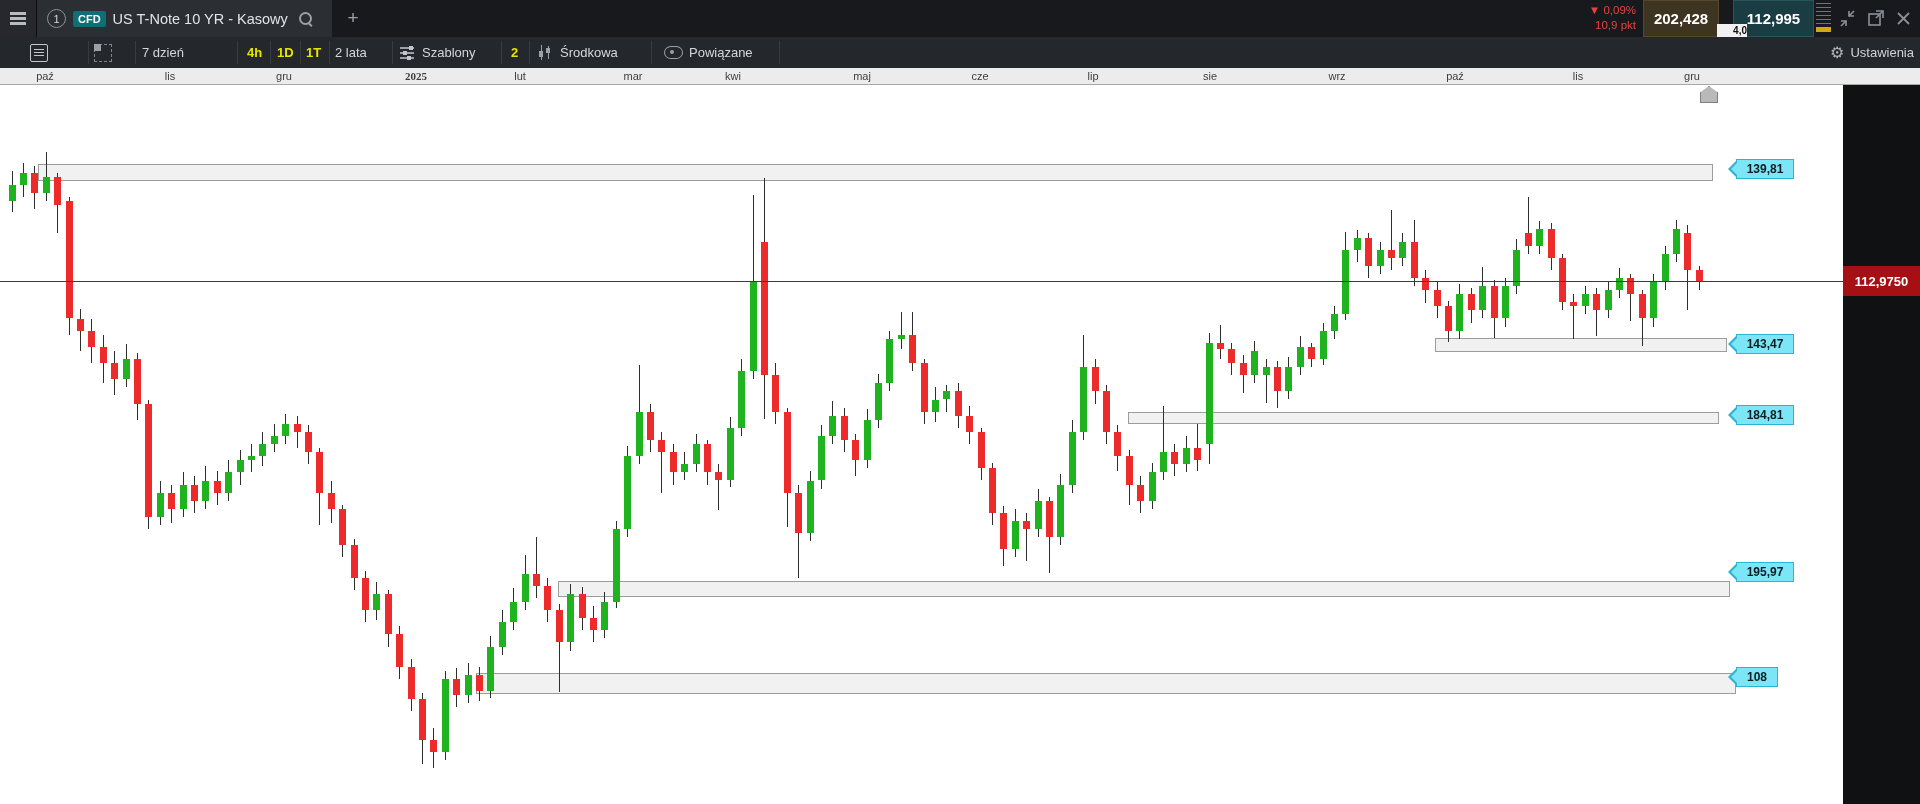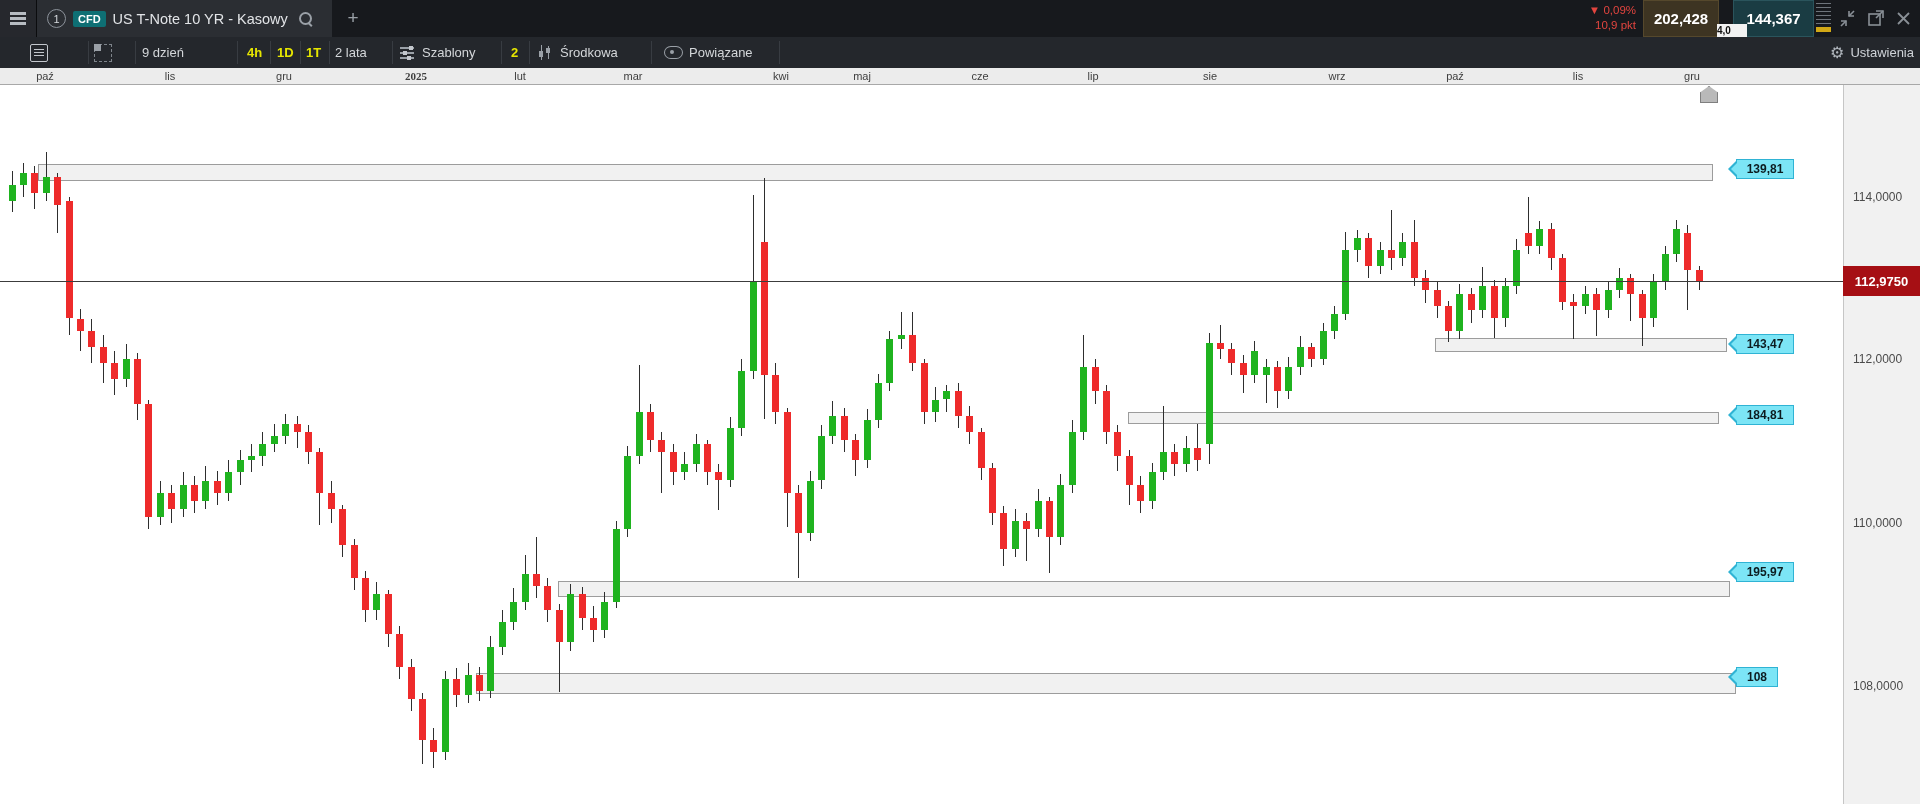--- a/index.html
+++ b/index.html
@@ -14,21 +14,21 @@
   .num-circle{width:17px;height:17px;border:1px solid #8d939b;border-radius:50%;color:#d6dade;font-size:11px;display:flex;align-items:center;justify-content:center;flex:0 0 auto;}
   .cfd-badge{background:#0e6f74;color:#fff;font-size:11px;font-weight:bold;padding:2px 5px;border-radius:2px;flex:0 0 auto;}
   .instr-title{color:#e2e4e7;font-size:14.5px;white-space:nowrap;}
   .search-ic{position:relative;width:14px;height:14px;margin-left:4px;flex:0 0 auto;}
   .search-ic .lens{position:absolute;left:0;top:0;width:9px;height:9px;border:2px solid #9aa0a7;border-radius:50%;}
   .search-ic .handle{position:absolute;left:10px;top:10px;width:5px;height:2px;background:#9aa0a7;transform:rotate(45deg);transform-origin:0 0;}
   #add-tab{position:absolute;left:340px;top:5px;width:26px;height:26px;color:#9aa0a7;font-size:19px;text-align:center;line-height:26px;cursor:pointer;}
   #pct-block{position:absolute;right:284px;top:3px;text-align:right;color:#e2453f;font-size:11.5px;line-height:15px;white-space:nowrap;}
   #bid-box{position:absolute;left:1643px;top:0;width:76px;height:37px;background:#3d3422;border:1px solid #55482c;box-sizing:border-box;color:#fff;font-size:15px;font-weight:bold;display:flex;align-items:center;justify-content:center;}
   #ask-box{position:absolute;left:1733px;top:0;width:81px;height:37px;background:#1a3c43;border:1px solid #2a545c;box-sizing:border-box;color:#fff;font-size:15px;font-weight:bold;display:flex;align-items:center;justify-content:center;}
-  #spread-badge{position:absolute;left:1717px;top:24px;width:30px;height:13px;background:#f2f2f2;color:#111;font-size:10px;font-weight:bold;text-align:left;line-height:13px;z-index:5;}
+  #spread-badge{position:absolute;left:1717px;top:24px;width:30px;height:13px;background:#f2f2f2;color:#111;font-size:10px;font-weight:bold;text-align:right;line-height:13px;z-index:5;}
   #layers-widget{position:absolute;left:1816px;top:3px;width:15px;height:31px;cursor:pointer;}
   .layers-line{height:1px;background:#6e747b;margin-bottom:3px;}
   .layers-gold{height:5px;background:#d2a816;margin-top:1px;}
   .win-ic{position:absolute;top:9px;width:19px;height:19px;cursor:pointer;}
   #win-collapse{left:1838px;} #win-popout{left:1866px;} #win-close{left:1894px;}
 
   
   #toolbar{position:absolute;left:0;top:37px;width:1920px;height:31px;background:#24272c;border-bottom:1px solid #0b0c0e;color:#d4d7da;font-size:13px;}
   .tb-sep{position:absolute;top:4px;width:1px;height:23px;background:#383c42;}
   .tb-item{position:absolute;top:0;height:31px;display:flex;align-items:center;gap:6px;cursor:pointer;white-space:nowrap;}
@@ -81,21 +81,21 @@
           <span class="handle"></span>
         </span>
     </div>
     <div id="add-tab">+</div>
 
     <div id="pct-block">
       <div><span>▼</span> <span>0,09%</span></div>
       <div>10,9 pkt</div>
     </div>
     <div id="bid-box">202,428</div>
-    <div id="ask-box">144,367</div>
+    <div id="ask-box">112,995</div>
     <div id="spread-badge">4,0</div>
     <div id="layers-widget">
       <div class="layers-line"></div>
         <div class="layers-line"></div>
         <div class="layers-line"></div>
       <div class="layers-line"></div>
         <div class="layers-line"></div>
         <div class="layers-line"></div>
       <div class="layers-gold"></div>
     </div>
@@ -129,21 +129,21 @@
           <i style="top:7px"></i>
           <i style="top:10px"></i>
         </span>
     </div>
     <div class="tb-item" style="left:94px;">
       <span class="grid-ic">
           <i></i>
         </span>
     </div>
     <div class="tb-item" style="left:142px;">
-        <span>9 dzień</span>
+        <span>7 dzień</span>
       </div>
     <div class="tb-item tb-yellow" style="left:247px;">
         <span>4h</span>
       </div>
     <div class="tb-item tb-yellow" style="left:277px;">
         <span>1D</span>
       </div>
     <div class="tb-item tb-yellow" style="left:306px;">
         <span>1T</span>
       </div>
@@ -200,37 +200,31 @@
     </div>
   </div>
 
   <div id="xstrip">
       <div class="month-lab" style="left: 45px;">paź</div>
       <div class="month-lab" style="left: 170px;">lis</div>
       <div class="month-lab" style="left: 284px;">gru</div>
       <div class="month-lab month-bold" style="left: 416px; font-family: Liberation Serif, serif;">2025</div>
       <div class="month-lab" style="left: 520px;">lut</div>
       <div class="month-lab" style="left: 633px;">mar</div>
-      <div class="month-lab" style="left: 776px; padding-left: 10px;">kwi</div>
+      <div class="month-lab" style="left: 728px; padding-left: 10px;">kwi</div>
       <div class="month-lab" style="left: 862px;">maj</div>
       <div class="month-lab" style="left: 980px;">cze</div>
       <div class="month-lab" style="left: 1093px;">lip</div>
       <div class="month-lab" style="left: 1210px;">sie</div>
       <div class="month-lab" style="left: 1337px;">wrz</div>
       <div class="month-lab" style="left: 1455px;">paź</div>
       <div class="month-lab" style="left: 1578px;">lis</div>
       <div class="month-lab" style="left: 1692px;">gru</div>
     </div>
   <div id="plot"></div>
-  <div id="yaxis">
-      <div class="ylab" style="top: 112px;">114,0000</div>
-      <div class="ylab" style="top: 274px;">112,0000</div>
-      <div class="ylab" style="top: 438px;">110,0000</div>
-      <div class="ylab" style="top: 601px;">108,0000</div>
-    </div>
   <div id="home-marker"></div>
   <div id="overlay" style="position:absolute;inset:0;pointer-events:none;">
       <div class="zone" style="left: 38px; top: 164px; width: 1675px; height: 17px;"></div>
       <div class="tag" style="left: 1736px; top: 159px; min-width: 58px; pointer-events: auto;">139,81</div>
       <div class="zone" style="left: 1435px; top: 338px; width: 292px; height: 14px;"></div>
       <div class="tag" style="left: 1736px; top: 334px; min-width: 58px; pointer-events: auto;">143,47</div>
       <div class="zone" style="left: 1128px; top: 412px; width: 591px; height: 12px;"></div>
       <div class="tag" style="left: 1736px; top: 405px; min-width: 58px; pointer-events: auto;">184,81</div>
       <div class="zone" style="left: 558px; top: 581px; width: 1172px; height: 16px;"></div>
       <div class="tag" style="left: 1736px; top: 562px; min-width: 58px; pointer-events: auto;">195,97</div>

